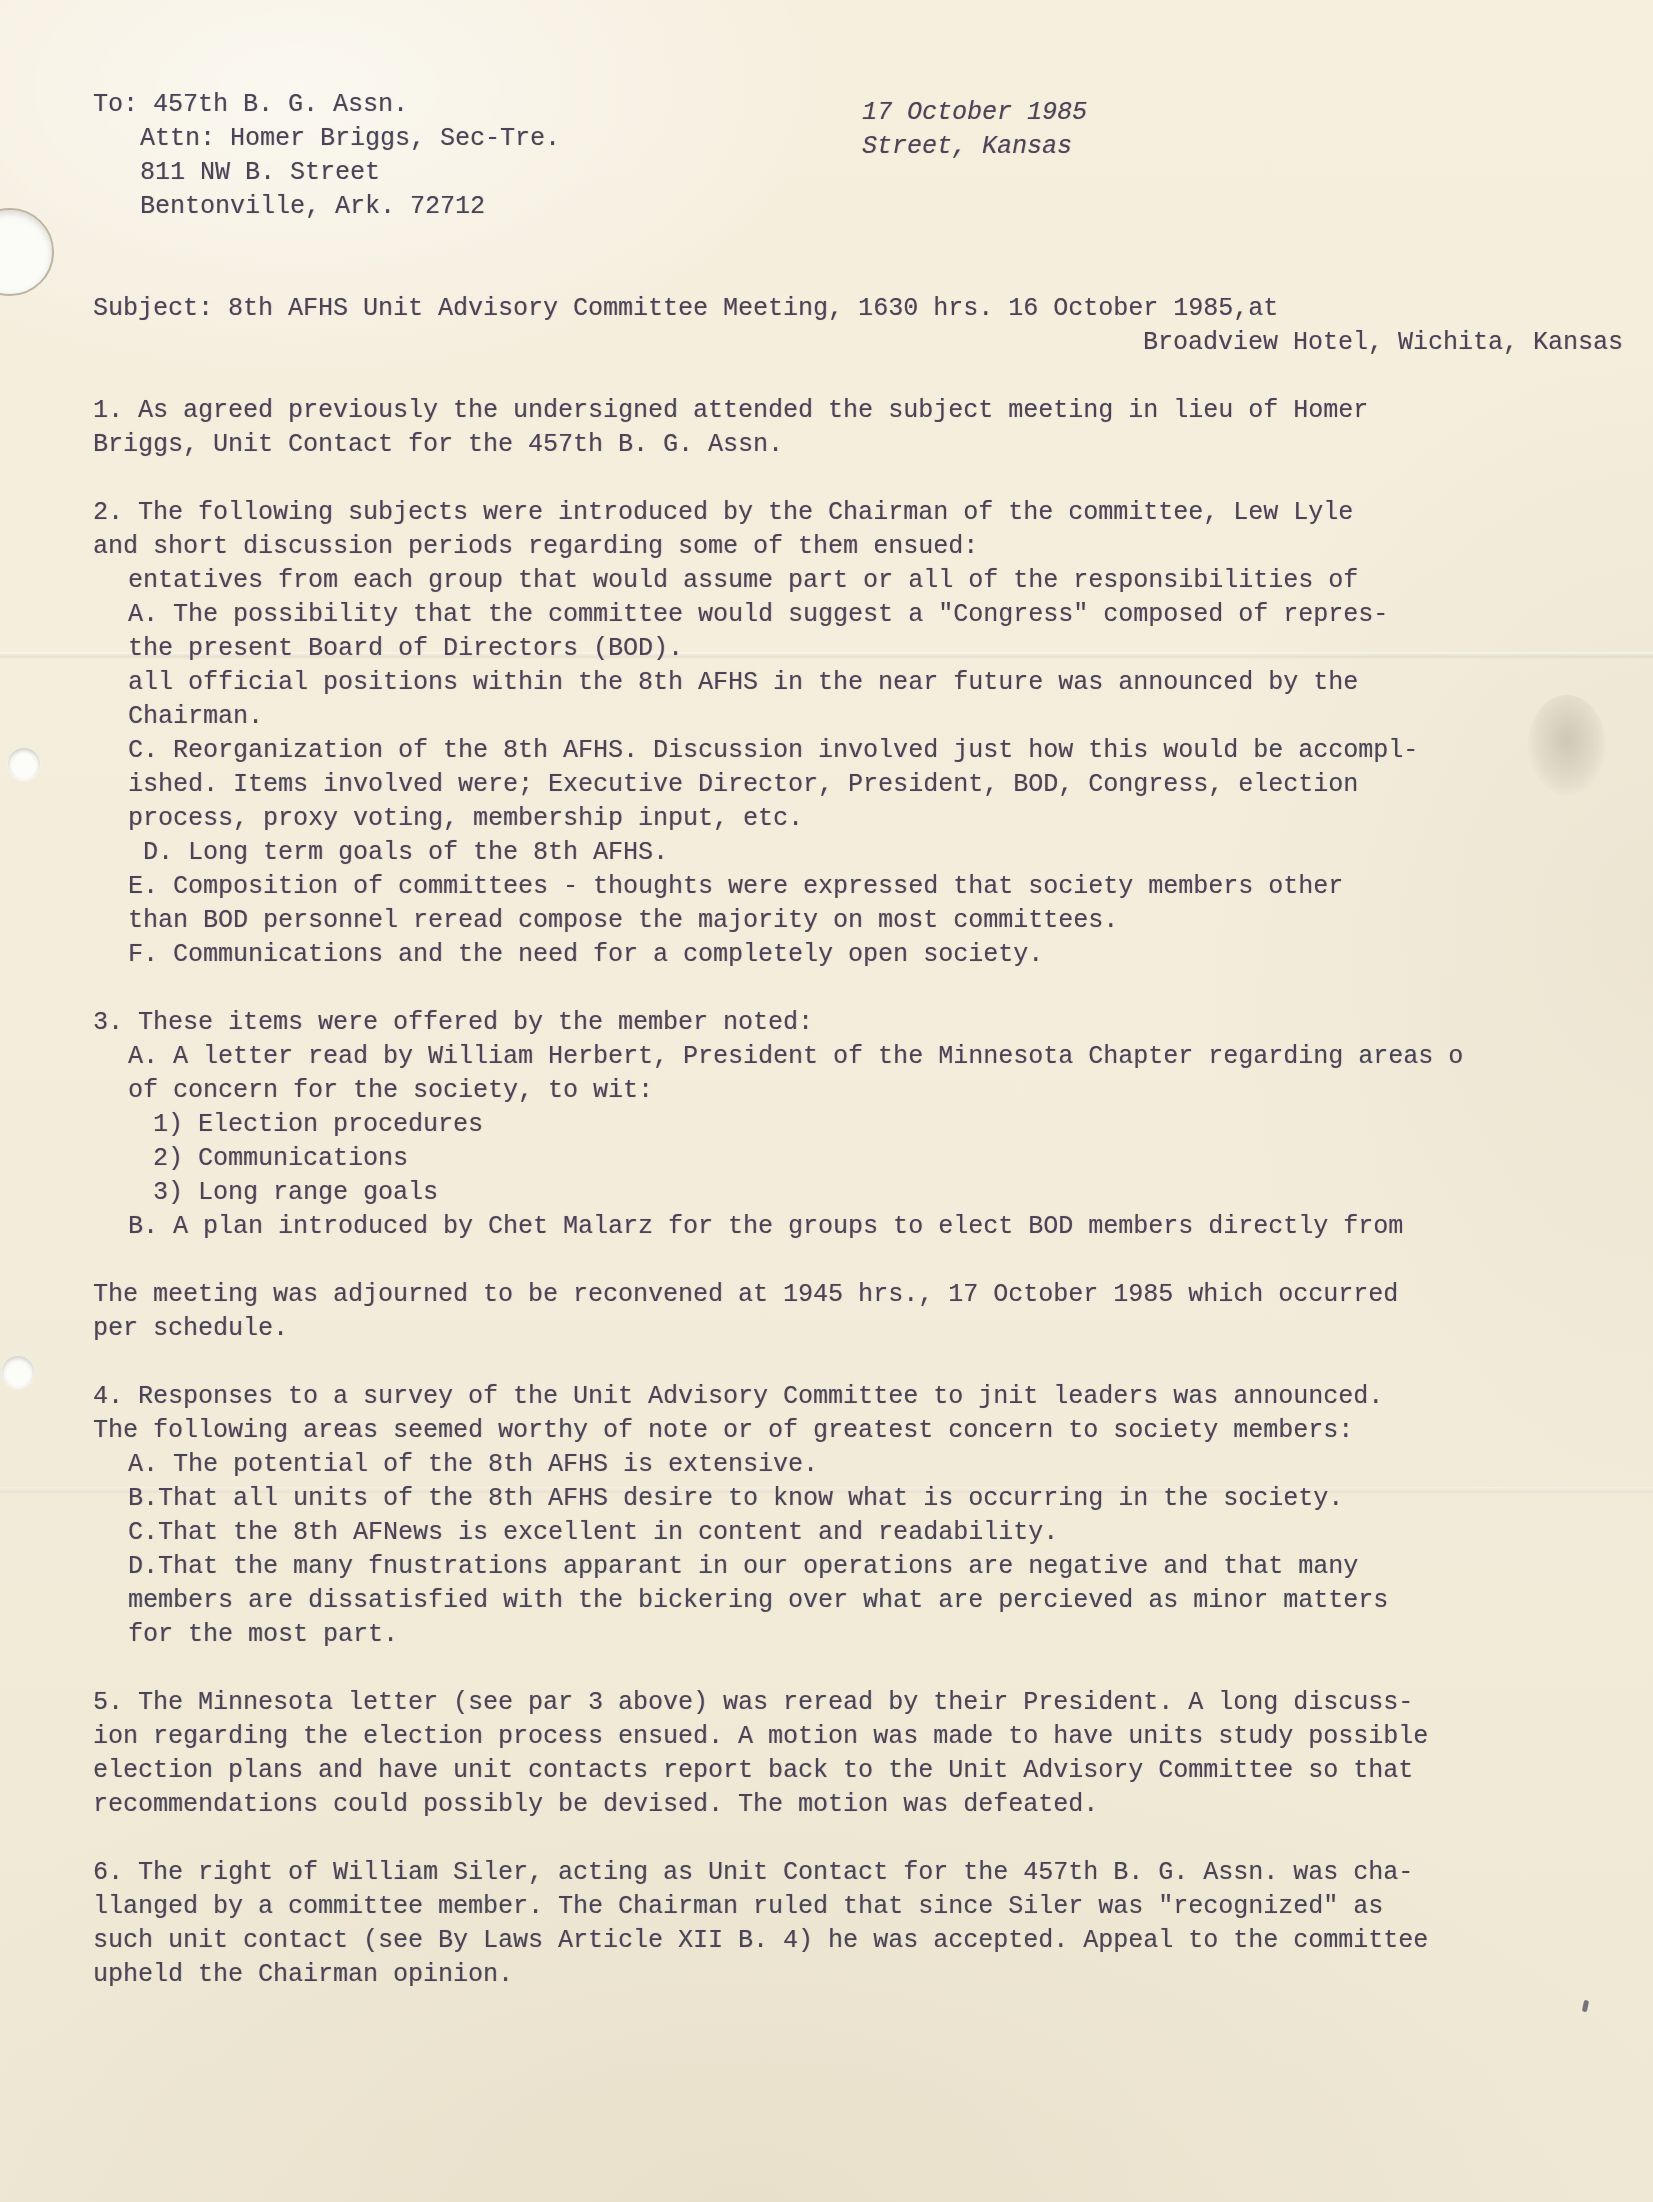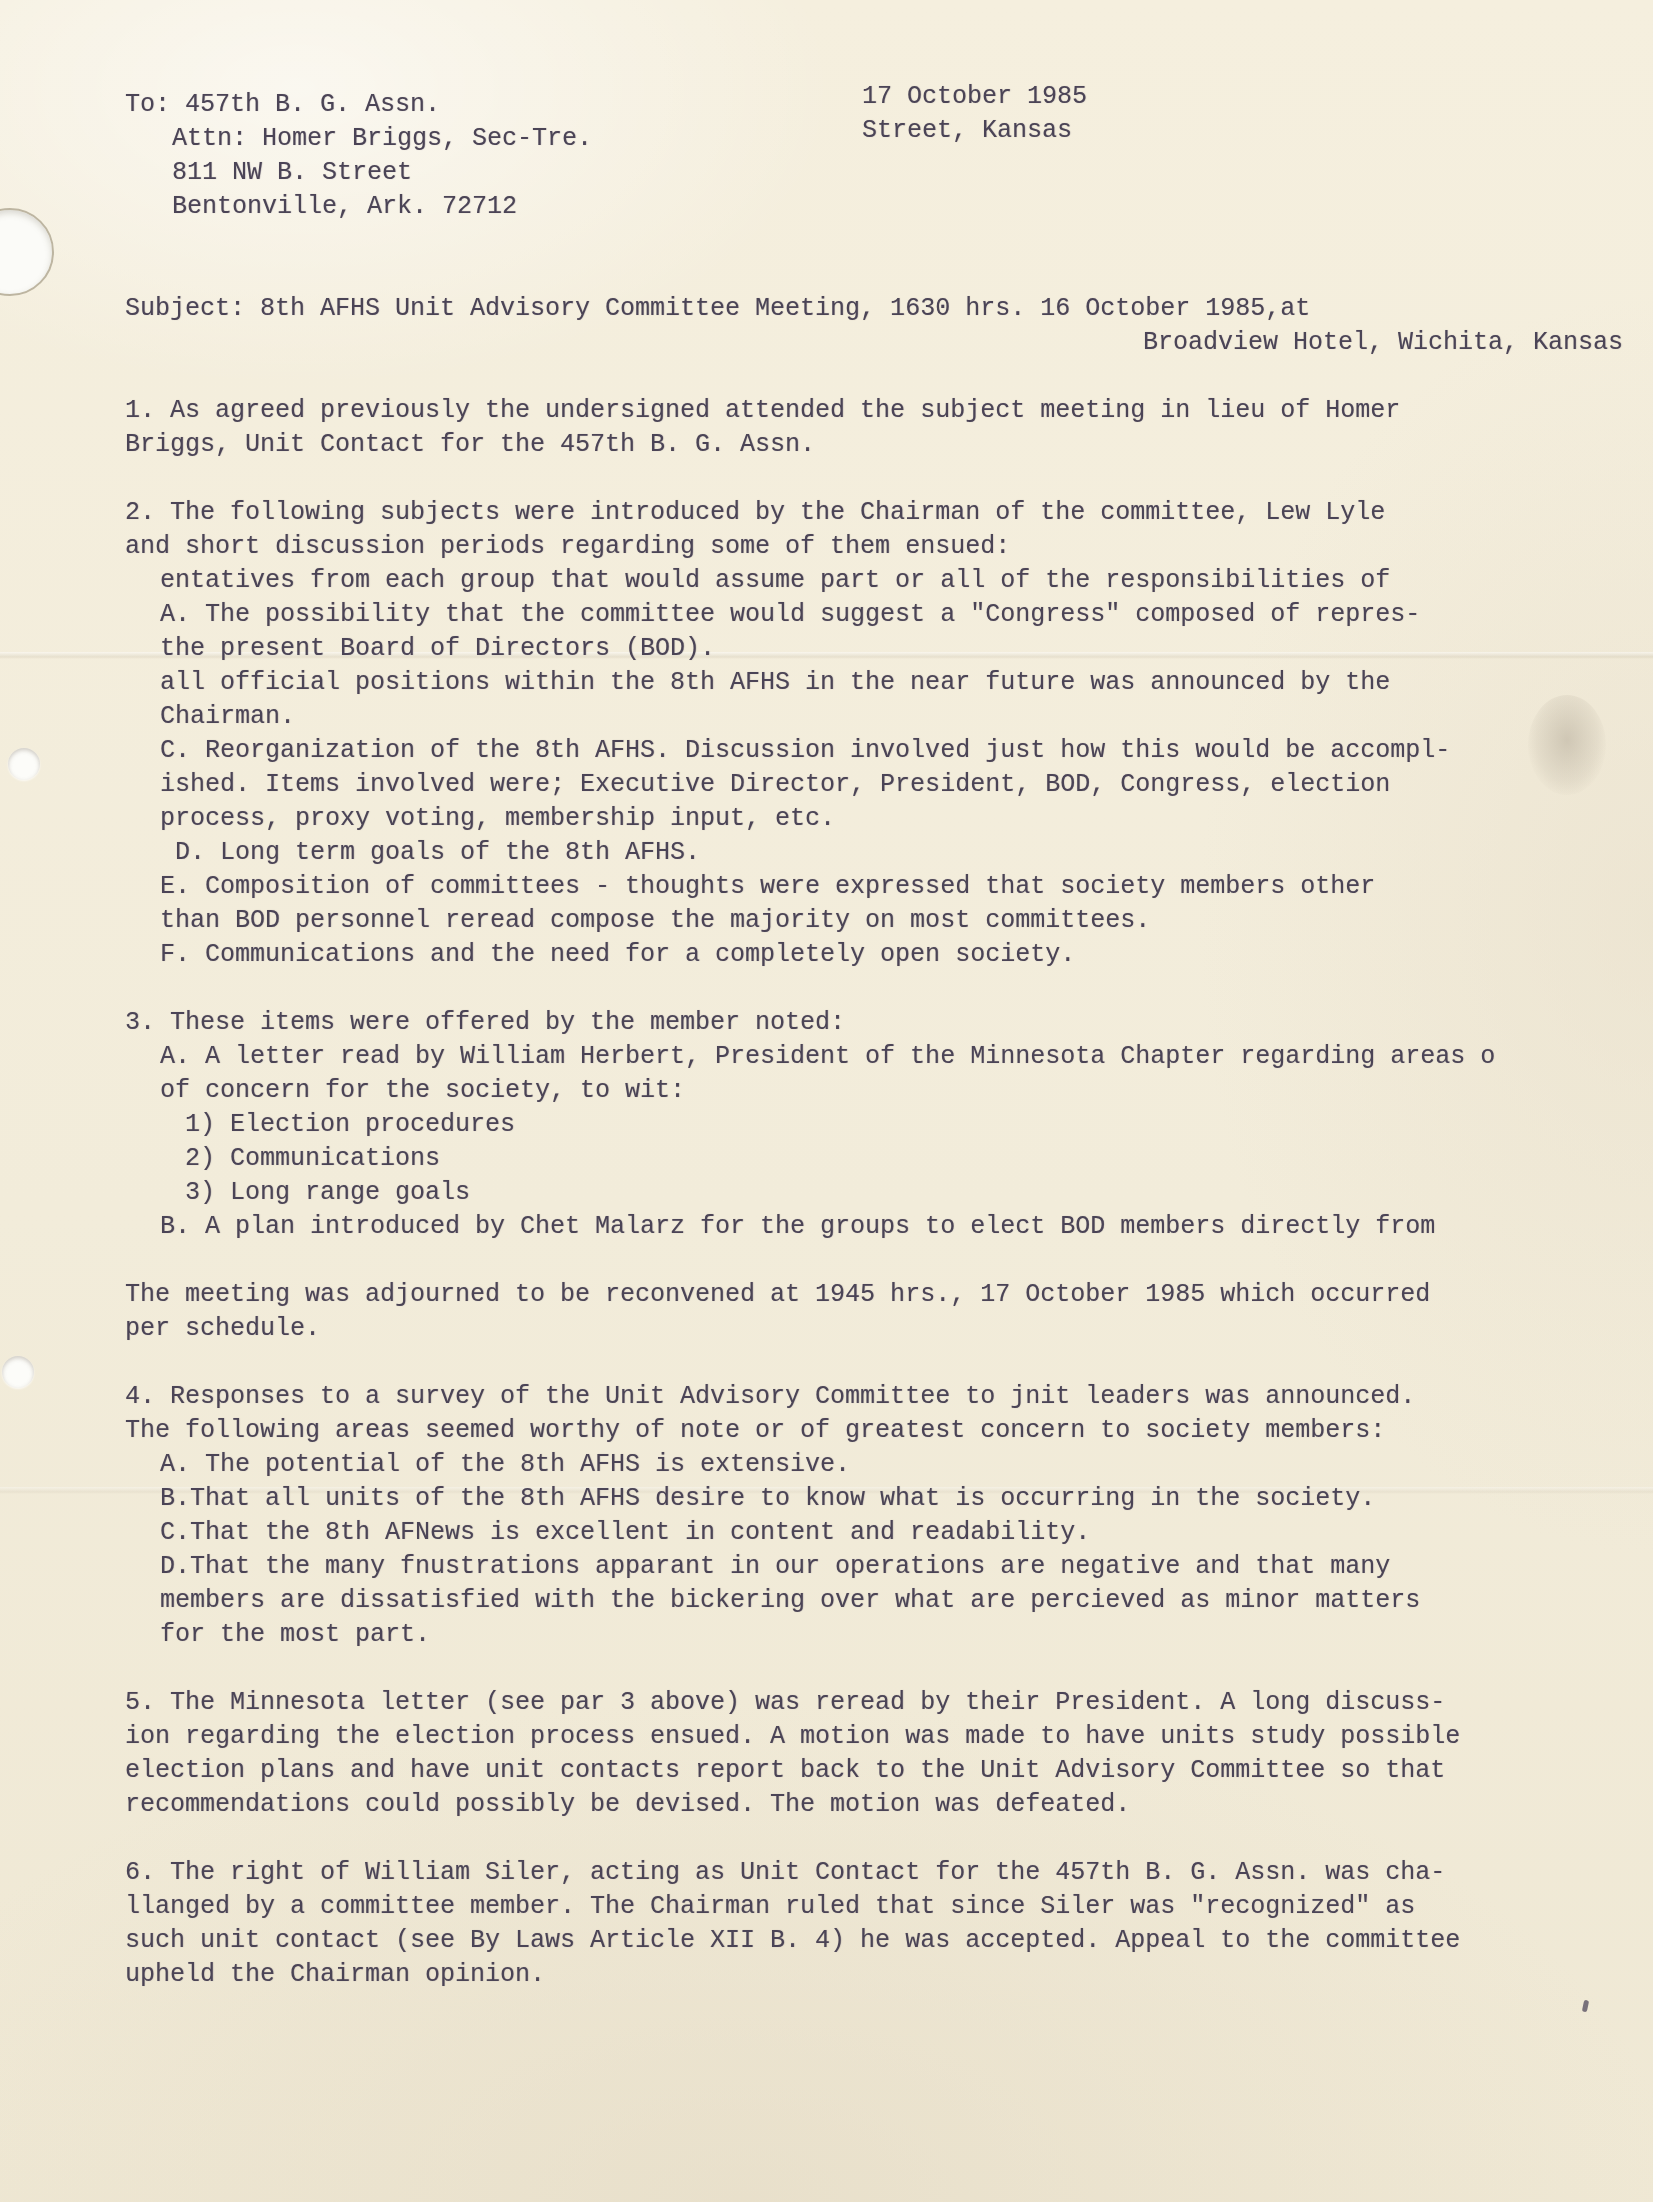--- a/index.html
+++ b/index.html
@@ -16,30 +16,31 @@
       radial-gradient(ellipse 650px 900px at 100% 42%, rgba(232,223,203,0.55), rgba(232,223,203,0) 70%),
       radial-gradient(ellipse 1300px 700px at 45% 100%, rgba(226,216,194,0.5), rgba(226,216,194,0) 72%),
       linear-gradient(180deg,#f5efde 0%,#f2ecda 55%,#efe8d4 100%);
   }
   .letter-text{
     position:absolute;left:93px;top:88px;width:1530px;
     font-size:25px;line-height:34px;
     color:#4b4456;
     text-shadow:0.4px 0.4px 0.9px rgba(75,68,86,0.38);
   }
-  .line{height:34px;white-space:pre;overflow:visible;margin-left:32px;}
+  .line{height:34px;white-space:pre;overflow:visible;}
   .ind0{padding-left:0;}
   .ind1{padding-left:35px;}
   .ind2{padding-left:60px;}
   .ind3{padding-left:47px;}
   .ind4{padding-left:107px;text-align:right;}
   .dateline{
-    position:absolute;left:862px;top:80px;
+    position:absolute;left:862px;top:96px;
     font-size:25px;line-height:34px;color:#4b4456;
     text-shadow:0.4px 0.4px 0.9px rgba(75,68,86,0.38);
+    font-style:italic;
   }
   .crease{
     position:absolute;left:0;width:100%;height:7px;pointer-events:none;
     background:linear-gradient(180deg, rgba(255,255,255,0.55) 0%, rgba(154,143,120,0.16) 70%, rgba(255,255,255,0) 100%);
   }
   .crease-upper{top:652px;opacity:0.9;}
   .crease-lower{top:1487px;opacity:0.6;}
   .hole{
     position:absolute;border-radius:50%;
     background:#fcfcf9;

